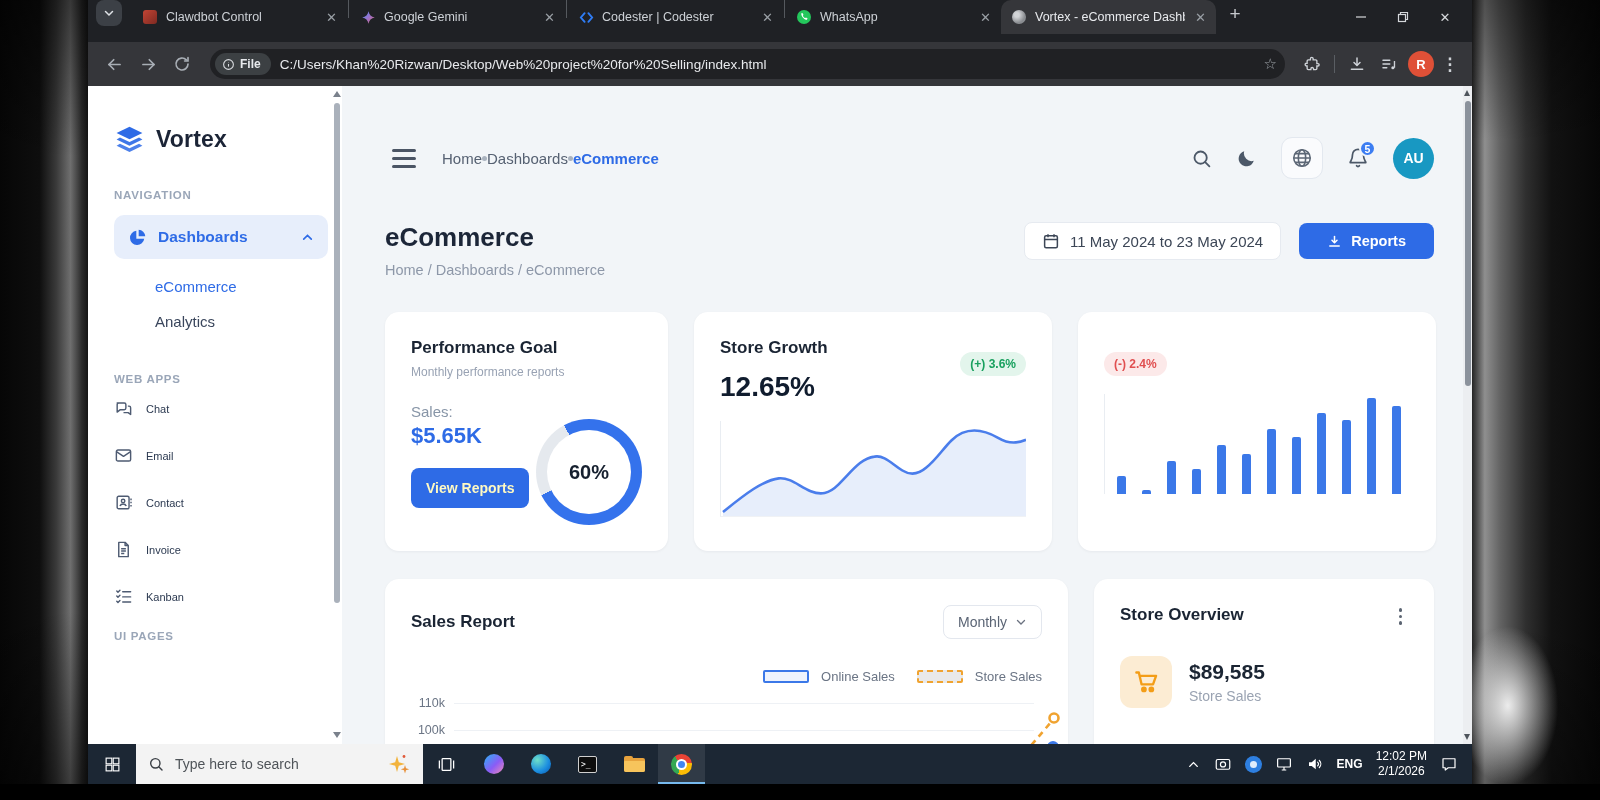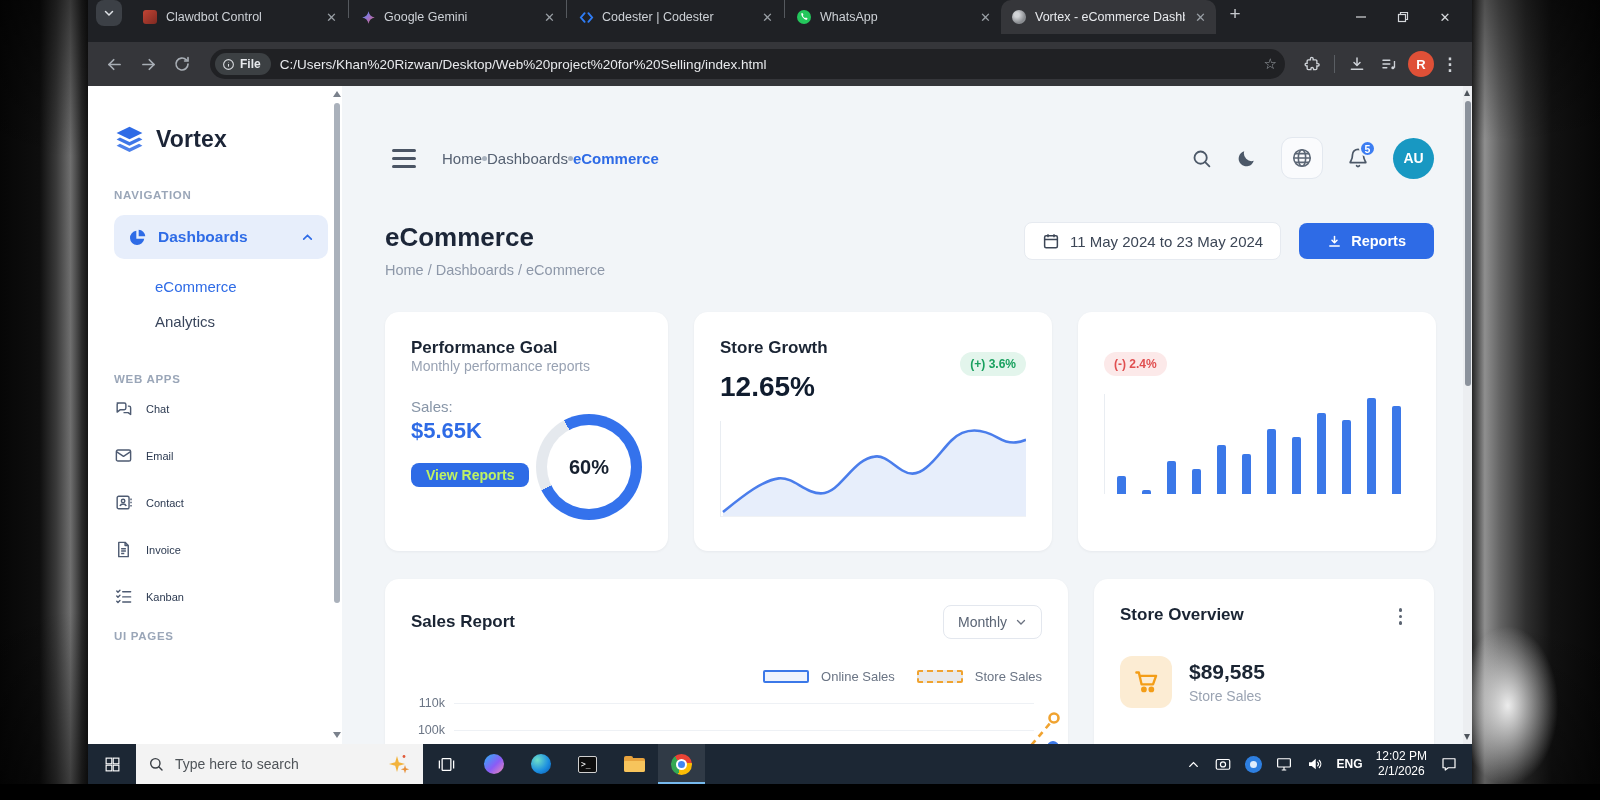--- a/index.html
+++ b/index.html
@@ -94,27 +94,27 @@
   .datebox svg{color:#3c4656}
   .reportsbtn{display:flex;align-items:center;gap:9px;background:#2e6be6;color:#fff;border-radius:8px;
     padding:10px 28px;font-size:14.5px;font-weight:700}
   
   .row1{display:grid;grid-template-columns:283px 358px 358px;gap:26px;margin-top:34px}
   .row2{display:grid;grid-template-columns:683px 340px;gap:26px;margin-top:28px}
   .card{background:#fff;border-radius:14px;box-shadow:0 1px 3px rgba(16,24,40,.05);padding:26px}
   .row1 .card{height:239px}
   .row2 .card{height:250px}
   .c-title{font-size:17px;font-weight:700;color:#1a2433}
-  .c-sub{font-size:14px;color:#98a2b3;}
+  .c-sub{font-size:12px;color:#98a2b3;margin-top:7px}
   .pg-body{display:flex;margin-top:24px}
   .pg-left{flex:1}
   .sales-label{font-size:15px;color:#8795a7}
   .sales-value{font-size:22px;font-weight:800;color:#2e6be6;margin-top:3px}
-  .viewbtn{display:inline-block;background:#2e6be6;color:#bef264;font-size:14px;font-weight:700;border-radius:8px;
-    padding:4px 15px;margin-top:19px}
+  .viewbtn{display:inline-block;background:#2e6be6;color:#fef9c3;font-size:14px;font-weight:700;border-radius:8px;
+    padding:12px 15px;margin-top:19px}
   .donut{width:106px;height:106px;border-radius:50%;margin-top:16px;
     background:conic-gradient(from -28deg,#3472ec 0 272deg,#e5e9ee 272deg 360deg);
     display:flex;align-items:center;justify-content:center}
   .donut-hole{width:84px;height:84px;border-radius:50%;background:#fff;display:flex;align-items:center;
     justify-content:center;font-size:20px;font-weight:800;color:#16202f}
   .mchead{display:flex;justify-content:space-between;align-items:flex-start}
   .bigval{font-size:28px;font-weight:800;color:#101c2e;margin-top:13px}
   .badge{font-size:12px;font-weight:700;border-radius:12px;padding:5px 10px;margin-top:14px}
   .badge.green{color:#18a05e;background:#e3f5ec}
   .badge.red{color:#e04f50;background:#fce9e9}

